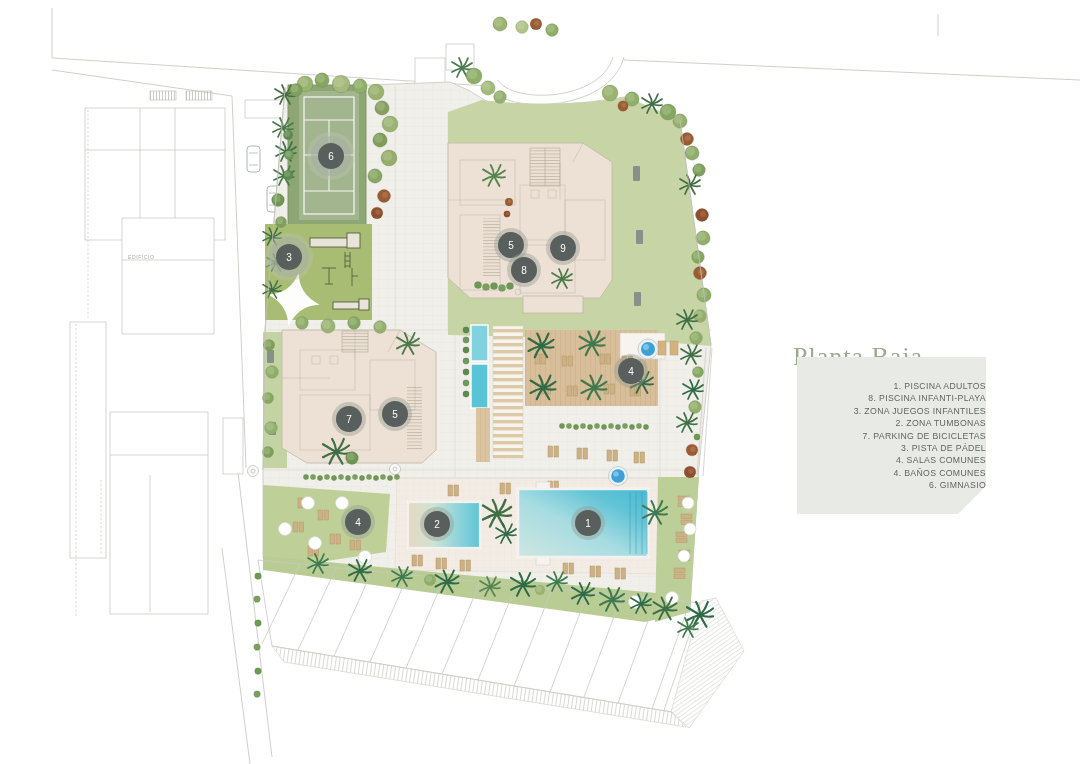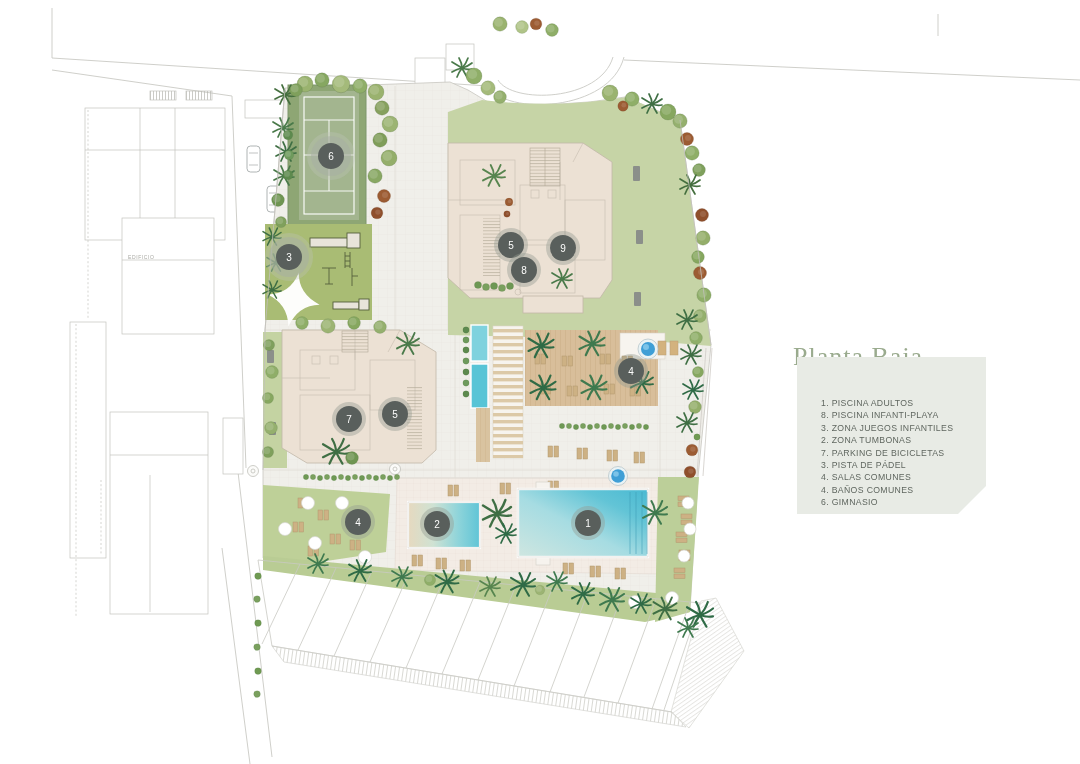--- a/index.html
+++ b/index.html
@@ -14,21 +14,21 @@
           display:flex;align-items:center;justify-content:center;
           color:#fdfdfc;font-size:10px;font-weight:400;}
   .marker.lg{box-shadow:0 0 0 7px rgba(168,174,162,.55), 0 0 0 11px rgba(190,196,183,.35);}
   
   #page-title{position:absolute;left:793px;top:310px;
               font-family:"Liberation Serif",serif;font-size:26px;
               letter-spacing:1px;color:#9aab8e;margin-top:32px;}
   #legend-panel{position:absolute;left:797px;top:357px;width:189px;height:157px;
                 background:#e8ebe5;
                 clip-path:polygon(0 0,100% 0,100% calc(100% - 28px),calc(100% - 28px) 100%,0 100%);}
-  #legend-list{margin:40px 0 0 24px;}
+  #legend-list{margin:23px 0 0 24px;text-align:right;}
   .legend-item{font-size:8.7px;line-height:12.4px;letter-spacing:.35px;
                color:#5f665f;white-space:nowrap;}
   #neighbor-label{position:absolute;left:128px;top:254px;width:70px;
                   font-size:5px;letter-spacing:.6px;color:#a9a9a3;}
 </style>
 </head>
 <body>
 
 <div id="stage">
 

